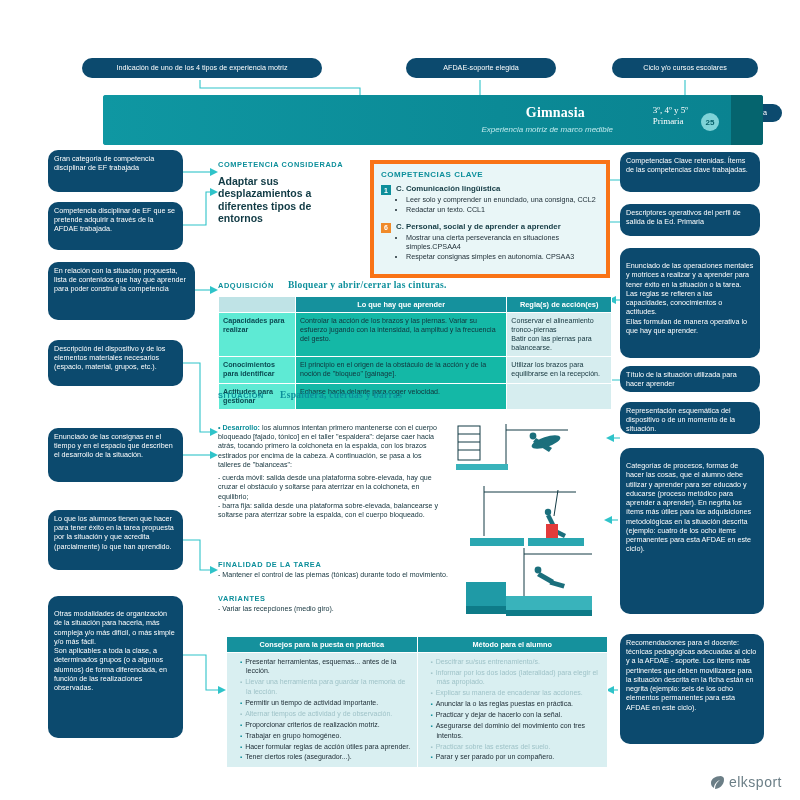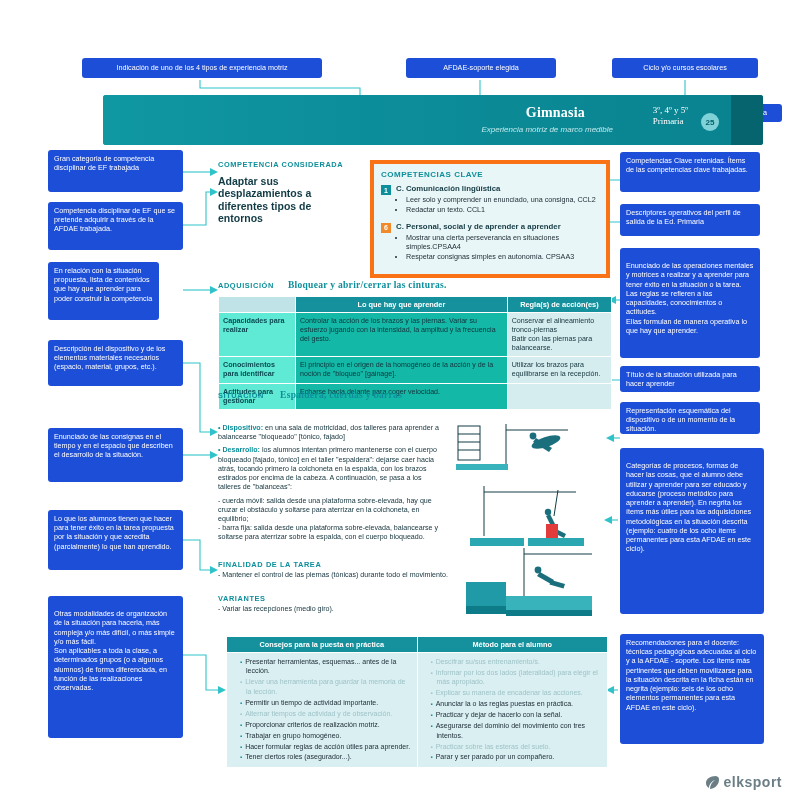--- a/index.html
+++ b/index.html
@@ -7,27 +7,27 @@
     width:800px;height:800px;
     background:#ffffff;
     font-family:"Liberation Sans", sans-serif;
     font-size:8px;
     color:#1b2a33;
     position:relative;
     overflow:hidden;
   }
   .callout{
     position:absolute;
-    background:#1d4ed8;
+    background:#0c4a6e;
     color:#ffffff;
     font-size:7.2px;
     line-height:1.28;
     padding:4px 6px;
     box-sizing:border-box;
-    border-radius:3px;
+    border-radius:10px;
   }
   
   .header{
     position:absolute;left:103px;top:95px;width:660px;height:50px;
     background:#0d8f9b;
     border-radius:3px;
   }
   .header-inner{
     position:absolute;inset:0;
     background:linear-gradient(90deg,#0f97a2 0%, #0b8a96 60%, #0a8290 100%);
@@ -123,21 +123,21 @@
   }
   .btbl ul{margin:0;padding-left:8px;list-style:none;}
   .btbl li{margin-bottom:1.5px;text-indent:-6px;padding-left:6px;}
   .btbl li:before{content:"\25AA";color:#0d8f9b;margin-right:3px;font-size:6px;}
   .btbl li.grey{color:#9fc3c8;}
   .btbl li.grey:before{color:#9fc3c8;}
   svg.conn{position:absolute;left:0;top:0;width:800px;height:800px;pointer-events:none;}
   
   .illu{position:absolute;left:450px;top:420px;width:160px;height:210px;}
   .logo{position:absolute;right:18px;bottom:10px;display:flex;align-items:center;gap:5px;}
-  .logo-t{font-size:14px;color:#6b7e86;font-weight:bold;letter-spacing:.5px;}
+  .logo-t{font-size:14px;color:#6b7e86;font-weight:normal;letter-spacing:.5px;}
   .finalidad{position:absolute;left:218px;top:560px;width:230px;}
   .variantes{position:absolute;left:218px;top:594px;width:230px;}
   .dash{font-size:7.1px;line-height:1.3;margin-top:2px;color:#13333c;}
   .cc-lab{position:absolute;left:218px;top:160px;width:140px;}
   .adq{position:absolute;left:218px;top:280px;}
   .sit-lab{position:absolute;left:218px;top:390px;}
 </style>
 </head>
 <body>
 
@@ -213,21 +213,21 @@
   <div class="hdr-badge">25</div>
   <div class="hdr-right"></div>
 </div>
 
 <div class="callout" style="left:48px;top:150px;width:135px;height:42px;">
   <span>Gran categoria de competencia disciplinar de EF trabajada</span>
 </div>
 <div class="callout" style="left:48px;top:202px;width:135px;height:48px;">
   <span>Competencia disciplinar de EF que se pretende adquirir a través de la AFDAE trabajada.</span>
 </div>
-<div class="callout" style="left:48px;top:262px;width:111px;height:58px;">
+<div class="callout" style="left:48px;top:262px;width:147px;height:58px;">
   <span>En relación con la situación propuesta, lista de contenidos que hay que aprender para poder construir la competencia</span>
 </div>
 <div class="callout" style="left:48px;top:340px;width:135px;height:46px;">
   <span>Descripción del dispositivo y de los elementos materiales necesarios (espacio, material, grupos, etc.).</span>
 </div>
 <div class="callout" style="left:48px;top:428px;width:135px;height:54px;">
   <span>Enunciado de las consignas en el tiempo y en el espacio que describen el desarrollo de la situación.</span>
 </div>
 <div class="callout" style="left:48px;top:510px;width:135px;height:60px;">
   <span>Lo que los alumnos tienen que hacer para tener éxito en la tarea propuesta por la situación y que acredita (parcialmente) lo que han aprendido.</span>
@@ -307,42 +307,37 @@
   </thead>
   <tbody>
     <tr>
       <td class="rowlab">Capacidades para realizar</td>
       <td class="cell">Controlar la acción de los brazos y las piernas. Variar su esfuerzo jugando con la intensidad, la amplitud y la frecuencia del gesto.</td>
       <td class="cell b" style="white-space:pre-line;">Conservar el alineamiento tronco-piernas
 Batir con las piernas para balancearse.</td>
     </tr>
     <tr>
       <td class="rowlab">Conocimientos para identificar</td>
-      <td class="cell">El principio en el origen de la homogéneo de la acción y de la noción de "bloqueo" [gainage].</td>
+      <td class="cell">El principio en el origen de la obstáculo de la acción y de la noción de "bloqueo" [gainage].</td>
       <td class="cell b">Utilizar los brazos para equilibrarse en la recepción.</td>
     </tr>
     <tr>
       <td class="rowlab">Actitudes para gestionar</td>
       <td class="cell">Echarse hacia delante para coger velocidad.</td>
       <td class="cell b"></td>
     </tr>
   </tbody>
 </table>
 
 <div class="sit-lab" style="display:flex;align-items:baseline;gap:16px;">
   <span class="sec-caps">Situación</span>
   <span class="sec-title">Espaldera, cuerdas y barras</span>
 </div>
 
 <div class="sit-text">
-  <p>
-    <span class="bull">•</span>
-    <span class="lead">Dispositivo:</span>
-    <span>en una sala de motricidad, dos talleres para aprender a balancearse "bloqueado" [tónico, fajado]</span>
-  </p>
   <p>
     <span class="bull">•</span>
     <span class="lead">Desarrollo:</span>
     <span>los alumnos intentan primero mantenerse con el cuerpo bloqueado [fajado, tónico] en el taller "espaldera": dejarse caer hacia atrás, tocando primero la colchoneta en la espalda, con los brazos estirados por encima de la cabeza. A continuación, se pasa a los talleres de "balanceas":</span>
   </p>
   <p style="white-space:pre-line;">- cuerda móvil: salida desde una plataforma sobre-elevada, hay que cruzar el obstáculo y soltarse para aterrizar en la colchoneta, en equilibrio;
 - barra fija: salida desde una plataforma sobre-elevada, balancearse y soltarse para aterrizar sobre la espalda, con el cuerpo bloqueado.</p>
 </div>
 
 <div class="finalidad">

